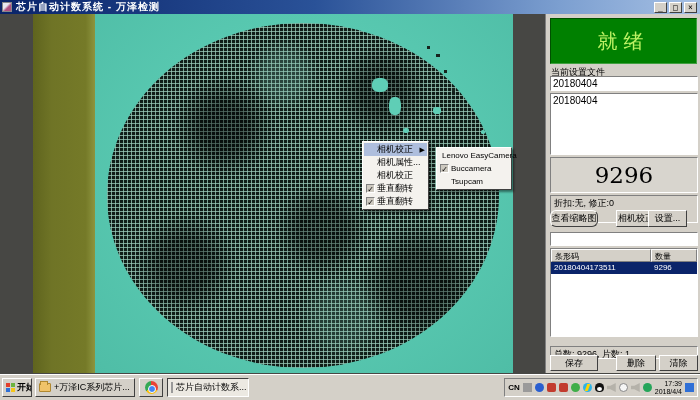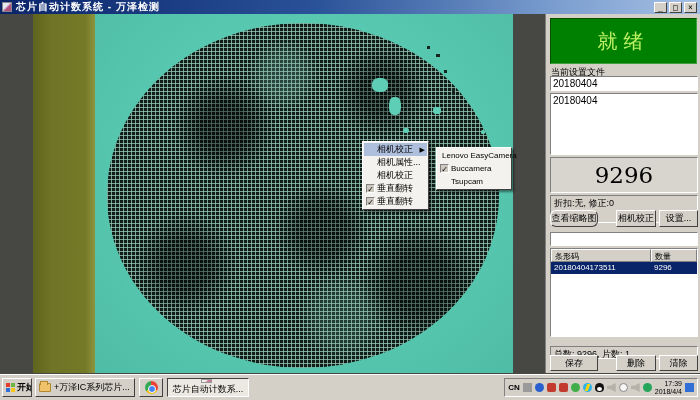--- a/index.html
+++ b/index.html
@@ -67,21 +67,21 @@
   .cfg-input { position:absolute; left:4px; top:62px; width:148px; height:15px; background:#fff;
     font-size:10px; padding:1px 2px; line-height:11px; }
   .cfg-list { position:absolute; left:4px; top:79px; width:148px; height:62px; background:#fff; padding:1px 2px; }
   .cfg-list .list-item { font-size:10px; height:12px; }
   .count-box { position:absolute; left:4px; top:143px; width:148px; height:36px; background:#d8d5ce;
     display:flex; align-items:center; justify-content:center;
     font-family:"DejaVu Serif", serif; font-size:23px; }
   .corr-strip { position:absolute; left:4px; top:181px; width:148px; height:28px; padding:1px 3px; background:#d4d0c8; }
   .btn-thumb { position:absolute; left:4px; top:196px; width:48px; height:17px;border-radius:6px; }
   .btn-cal   { position:absolute; left:70px; top:196px; width:40px; height:17px; }
-  .btn-set   { position:absolute; left:113px; top:196px; width:39px; height:17px; }
+  .btn-set   { position:absolute; left:102px; top:196px; width:39px; height:17px; }
   .barcode-input { position:absolute; left:4px; top:218px; width:148px; height:14px; background:#fff; }
   .result-table { position:absolute; left:4px; top:234px; width:148px; height:89px; background:#fff; font-size:8px; }
   .tbl-head { display:flex; height:13px; background:#d4d0c8; }
   .tbl-head > div { border-top:1px solid #fff; border-left:1px solid #fff;
     border-right:1px solid #808080; border-bottom:1px solid #808080; padding:1px 3px; }
   .th-barcode { width:100px; } .th-qty { width:46px; }
   .tbl-row { display:flex; height:12px; background:#0a246a; color:#fff; }
   .tbl-row > div { padding:1px 3px; }
   .td-barcode { width:100px; } .td-qty { width:46px; }
   .summary-strip { position:absolute; left:4px; top:332px; width:148px; height:13px; padding:1px 3px; background:#d4d0c8; }
@@ -119,21 +119,21 @@
   .win-flag span { width:4px; height:4px; }
   .wf-r { background:#e33e2b; } .wf-g { background:#6cb33f; } .wf-b { background:#2f6fd6; } .wf-y { background:#f5c518; }
   .task-folder { left:35px; width:100px; }
   .folder-icon { width:12px; height:9px; background:#f0c36a; border:1px solid #b08830; border-radius:1px; margin-right:3px; position:relative; }
   .folder-icon::before { content:""; position:absolute; left:0; top:-3px; width:6px; height:3px; background:#f0c36a; border:1px solid #b08830; border-bottom:none; }
   .task-chrome { left:139px; width:24px; justify-content:center; }
   .chrome-icon { width:13px; height:13px; border-radius:50%;
     background:conic-gradient(#ea4335 0 33%, #fbbc05 33% 66%, #34a853 66% 100%); position:relative; }
   .chrome-icon::after { content:""; position:absolute; left:3.5px; top:3.5px; width:6px; height:6px; border-radius:50%;
     background:#4285f4; border:1px solid #fff; }
-  .task-app { left:167px; width:82px;flex-direction:column; }
+  .task-app { left:167px; width:82px; }
   .task-app .app-mini-icon { width:11px; height:11px; background:linear-gradient(135deg,#f5f0ec 40%,#c97a9a 65%); border:1px solid #999; margin-right:3px; }
 
   .tray { position:absolute; right:2px; top:3px; height:19px; display:flex; align-items:center; gap:3px;
     border-top:1px solid #808080; border-left:1px solid #808080; border-right:1px solid #fff; border-bottom:1px solid #fff;
     padding:0 3px; }
   .tray-cn { font-size:8px; font-weight:bold; }
   .ticon { width:9px; height:9px; display:inline-block; }
   .ti-gray { background:#9a9a9a; }
   .ti-blue { background:#2a5fd0; border-radius:50%; }
   .ti-red1, .ti-red2 { background:#c23b2e; border-radius:2px; }

